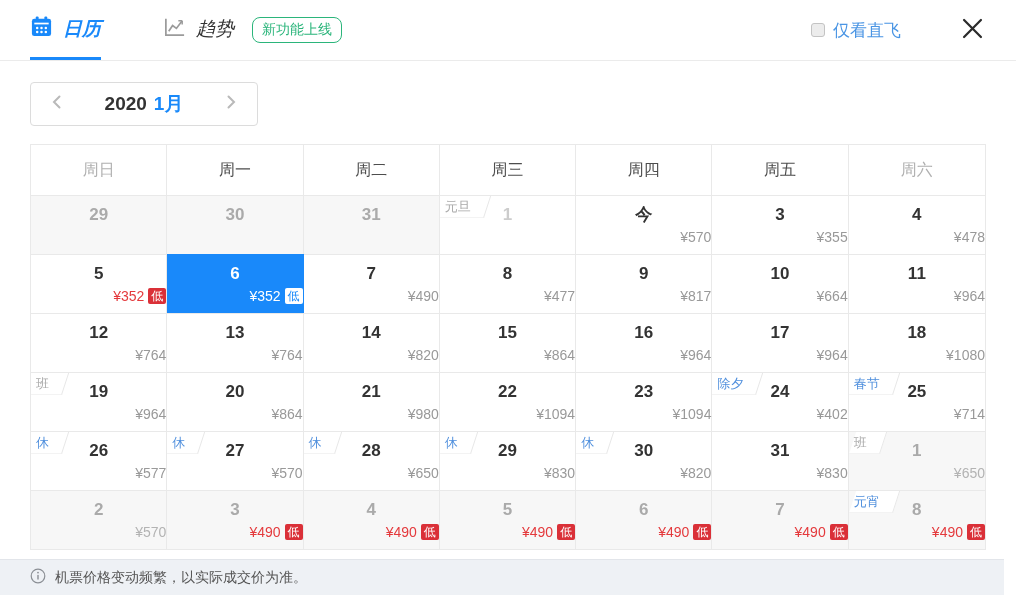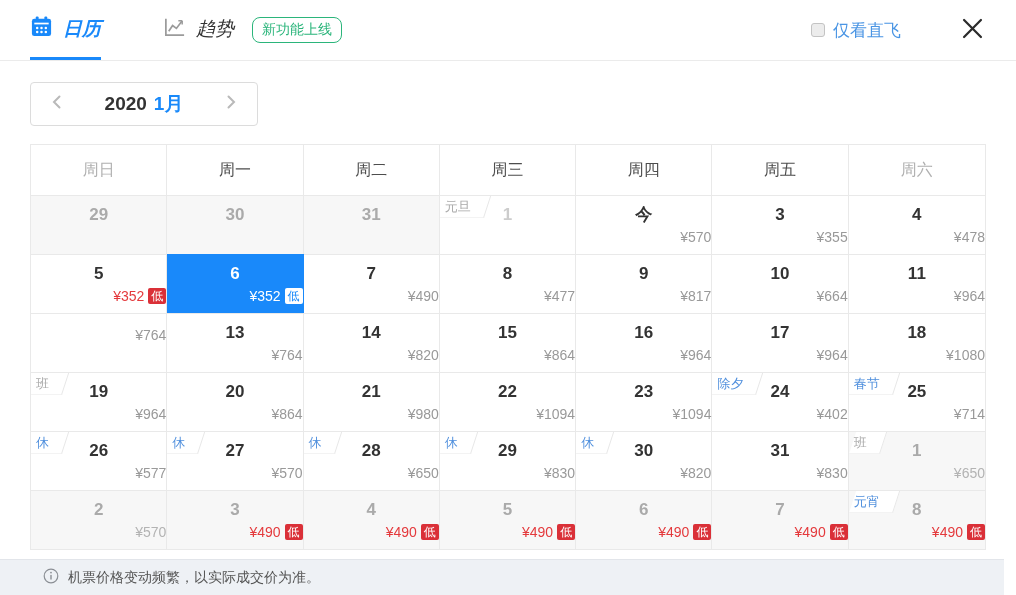--- a/index.html
+++ b/index.html
@@ -46,21 +46,21 @@
   .day-cell.past .day-num { color:#ccc; }
   .day-cell.selected { background:#1989fa; border-color:#1989fa; }
   .day-cell.selected .day-num, .day-cell.selected .price, .day-cell.selected .price.low { color:#fff; }
   .day-cell.selected .low-badge { background:#fff; color:#1989fa; }
   .tag { position:absolute; top:0; left:0; font-size:13px; line-height:1; padding:4px 13px 5px 5px; color:#4f8fdd; }
   .tag::before { content:''; position:absolute; inset:0; background:#fff; border-right:1px solid #e7e7e7; border-bottom:1px solid #f3f3f3; transform:skewX(-18deg); transform-origin:bottom left; }
   .tag > span { position:relative; }
   .tag.muted { color:#aaa; }
 
   
-  .ftr { position:absolute; left:0; right:12px; bottom:0; height:36px; background:#eef1f5; border-top:1px solid #e2e5ea; display:flex; align-items:center; gap:9px; padding-left:43px; }
+  .ftr { position:absolute; left:0; right:12px; bottom:0; height:36px; background:#eef1f5; border-top:1px solid #e2e5ea; display:flex; align-items:center; gap:9px; padding-left:30px; }
   .ftr-text { font-size:14px; color:#555; }
 </style>
 </head>
 <body>
 
 <div class="app">
 
   <div class="hdr">
     <div class="tab active">
       <span>
@@ -205,20 +205,21 @@
             <span class="price">¥664</span>
           </div>
         </div>
         <div class="day-cell">
           <div class="day-num">11</div>
           <div class="price-row">
             <span class="price">¥964</span>
           </div>
         </div>
         <div class="day-cell">
+          <div class="day-num">12</div>
           <div class="price-row">
             <span class="price">¥764</span>
           </div>
         </div>
         <div class="day-cell">
           <div class="day-num">13</div>
           <div class="price-row">
             <span class="price">¥764</span>
           </div>
         </div>

